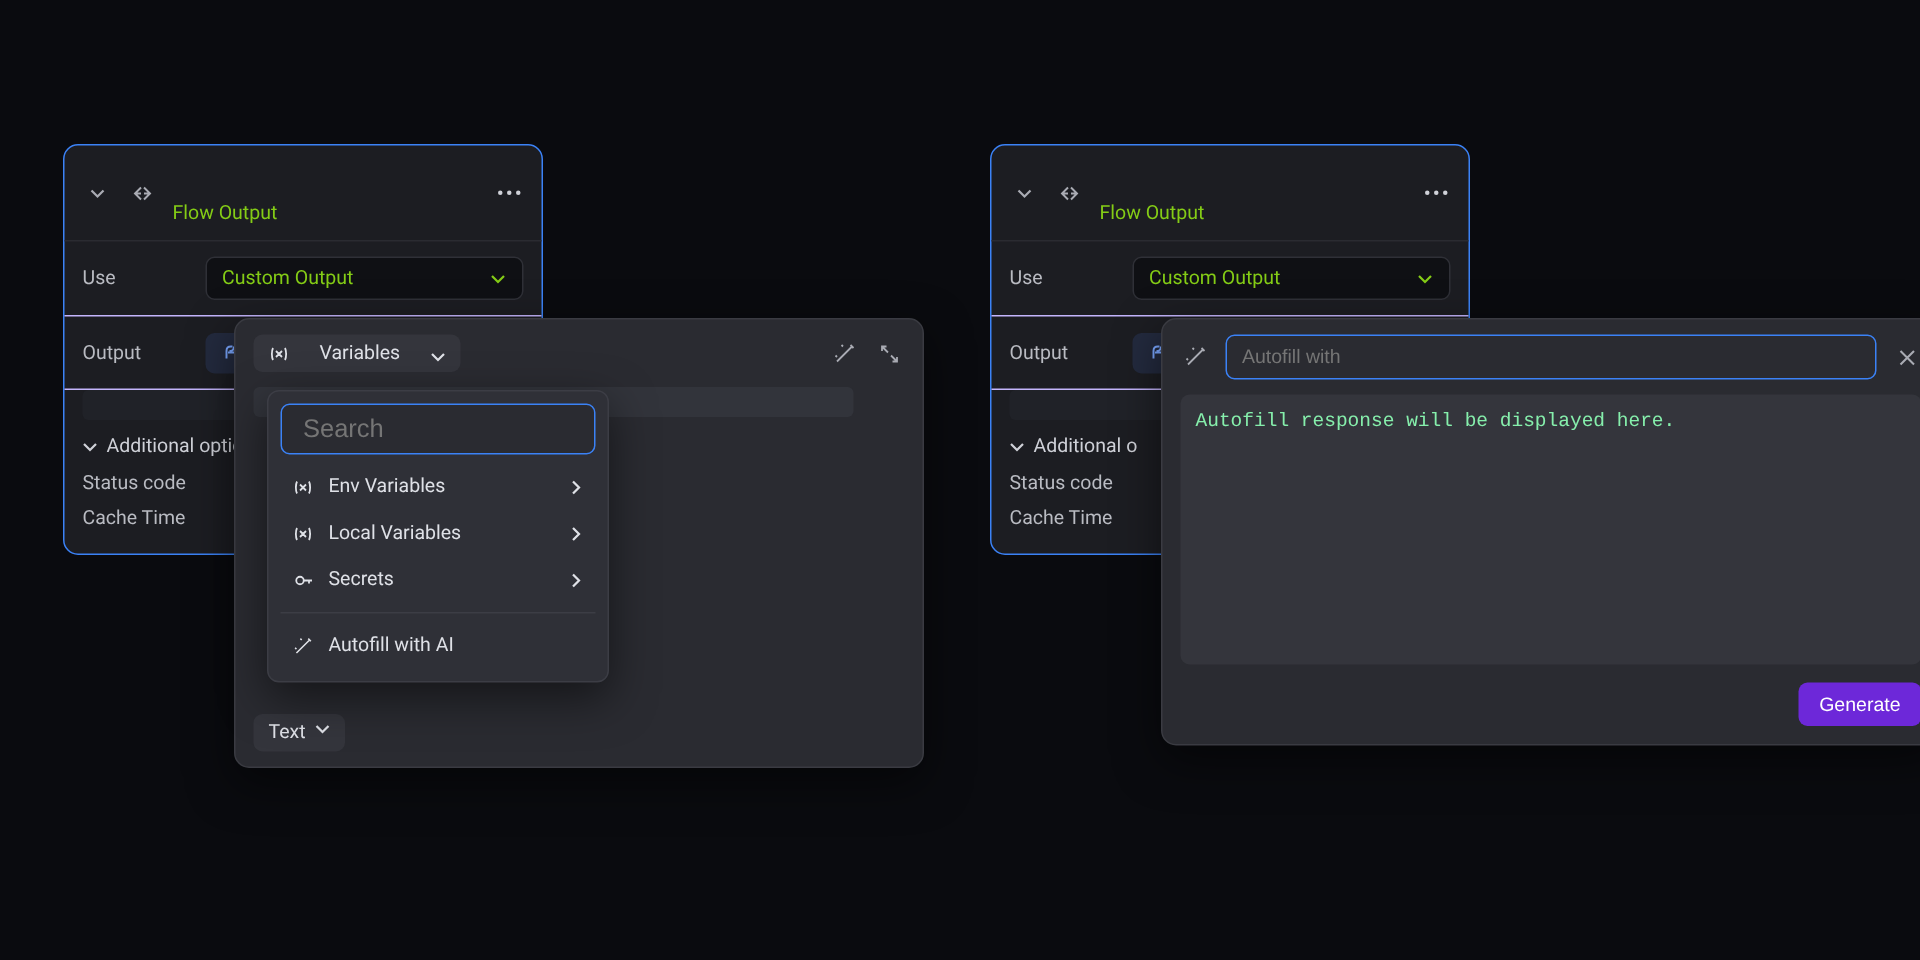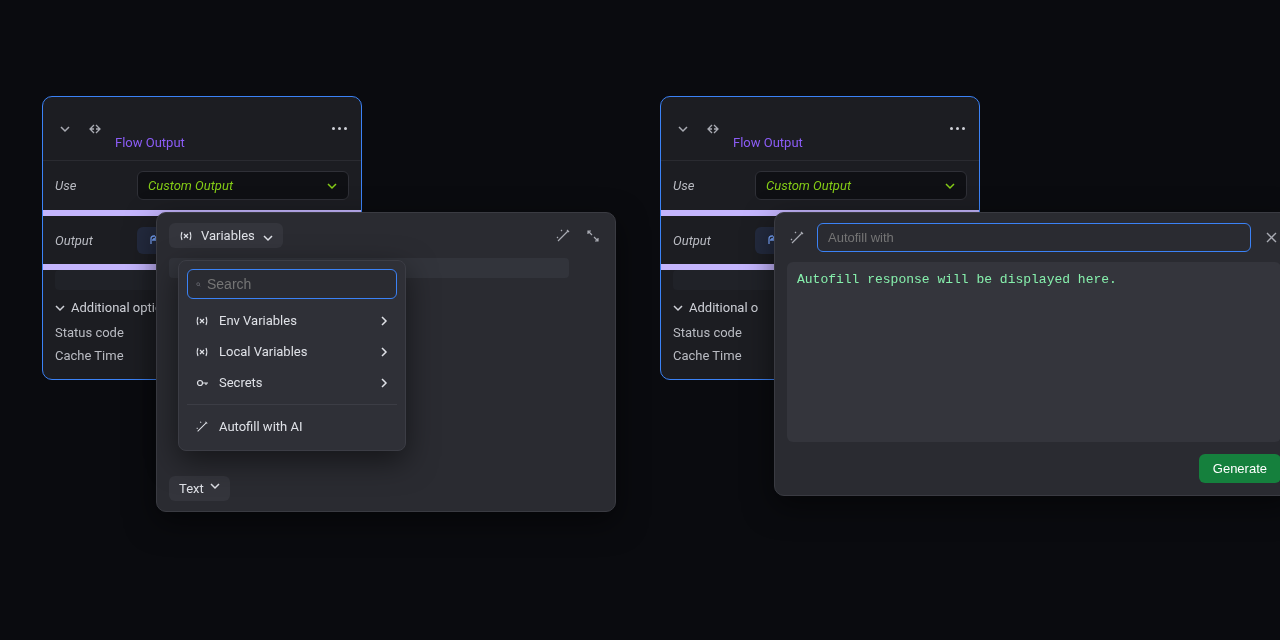--- a/index.html
+++ b/index.html
@@ -10,26 +10,26 @@
     background: #1c1d22;
     border: 1px solid #3b82f6;
     border-radius: 10px;
     width: 320px;
   }
   .card-header {
     display: flex; align-items: center; gap: 10px;
     padding: 10px 12px;
     border-bottom: 1px solid #2a2b31;
   }
-  .card-header .title { flex: 1; color: #8b5cf6; font-size: 13px; margin-top: 28px; }
+  .card-header .title { flex: 1; color: #84cc16; font-size: 13px; margin-top: 28px; }
   .icon-btn {
     display: inline-flex; align-items: center; justify-content: center;
     width: 20px; height: 20px; border-radius: 4px; cursor: pointer; color: #a9abb3;
   }
-  .row { display: flex; align-items: center; gap: 10px; padding: 10px 12px; border-bottom: 6px solid #c4b5fd; font-style: italic; }
+  .row { display: flex; align-items: center; gap: 10px; padding: 10px 12px; border-bottom: 1px solid #c4b5fd; }
   .row:last-child { border-bottom: none; }
   .row .row-label { width: 72px; color: #b9bbc2; }
   .select {
     flex: 1; display: flex; align-items: center; justify-content: space-between;
     background: #0f1014; border: 1px solid #2f3037; border-radius: 6px;
     padding: 6px 10px; color: #84cc16; cursor: pointer;
   }
   .editor-chip {
     display: inline-flex; align-items: center; gap: 6px;
     background: #232a3e; color: #7aa7ff; border-radius: 6px; padding: 6px 10px; cursor: pointer;
@@ -46,54 +46,54 @@
   .stat-list div { color: #b9bbc2; padding: 4px 0; }
 
   .popover {
     position: absolute; background: #2a2b31; border: 1px solid #3a3b42; border-radius: 10px;
     box-shadow: 0 10px 30px rgba(0,0,0,.5);
   }
   .pop-header {
     display: flex; align-items: center; gap: 8px; padding: 10px 12px;
   }
   .vars-chip {
-    display: inline-flex; align-items: flex-end; gap: 8px; background: #34353c; border-radius: 6px; padding: 5px 10px; cursor: pointer; color: #dfe1e7;
+    display: inline-flex; align-items: flex-end; gap: 20px; background: #34353c; border-radius: 6px; padding: 5px 10px; cursor: pointer; color: #dfe1e7;
   }
   .pop-right { margin-left: auto; display: flex; gap: 10px; }
   .pop-body { padding: 0 12px; }
   .pop-body .bar { height: 20px; background: #32343b; border-radius: 4px; margin-bottom: 8px; }
   .pop-footer { padding: 10px 12px; }
   .text-chip { display: inline-flex; align-items: flex-start; gap: 6px; background: #34353c; border-radius: 6px; padding: 5px 10px; cursor: pointer; color: #dfe1e7; }
 
   .vars-menu {
     position: absolute; width: 228px; background: #2f3037; border: 1px solid #3c3d45; border-radius: 8px;
     box-shadow: 0 10px 30px rgba(0,0,0,.5); padding: 8px;
   }
   .vars-search {
     display: flex; align-items: center; gap: 6px;
     border: 1px solid #3b82f6; border-radius: 6px; padding: 6px 8px; background: #2a2b31;
   }
-  .vars-search input { flex:1; background: transparent; border: none; outline: none; color: #e6e7eb; font-size: 14px; }
+  .vars-search input { flex:1; background: transparent; border: none; outline: none; color: #e6e7eb; font-size: 17px; }
   .vars-item {
     display: flex; align-items: center; gap: 10px; padding: 8px; border-radius: 6px; cursor: pointer; color: #dfe1e7;
   }
   .vars-item.active { background: #3a3b43; }
   .vars-item .grow { flex:1; }
   .vars-divider { height:1px; background:#3c3d45; margin:6px 0; }
 
   .af-popover { width: 520px; }
   .af-header { display:flex; align-items:center; gap:10px; padding:10px 12px; }
   .af-input {
     flex:1; background:#2a2b31; border:1px solid #3b82f6; border-radius:6px; padding:6px 10px;
   }
   .af-input input { width:100%; background:transparent; border:none; outline:none; color:#e6e7eb; font-size:13px; }
   .af-body { padding: 0 12px 12px 12px; }
   .af-preview { background:#34353c; border-radius:6px; padding:10px; min-height:180px; font-family: Liberation Mono, monospace; color:#86efac; }
   .af-footer { display:flex; justify-content:flex-end; padding: 0 12px 12px 12px; }
-  .gen-btn { background:#15803d; color:#fff; border:none; border-radius:6px; padding:7px 14px; cursor:pointer; font-size:13px; }
+  .gen-btn { background:#6d28d9; color:#fff; border:none; border-radius:6px; padding:7px 14px; cursor:pointer; font-size:13px; }
 
   .dot { width:3px; height:3px; background:#cfd1d8; border-radius:50%; }
   .dots { display:flex; gap:3px; }
 </style>
 </head>
 <body>
 
 <div class="card" style="left:42px; top:96px;">
   <div class="card-header">
     <span class="icon-btn">

